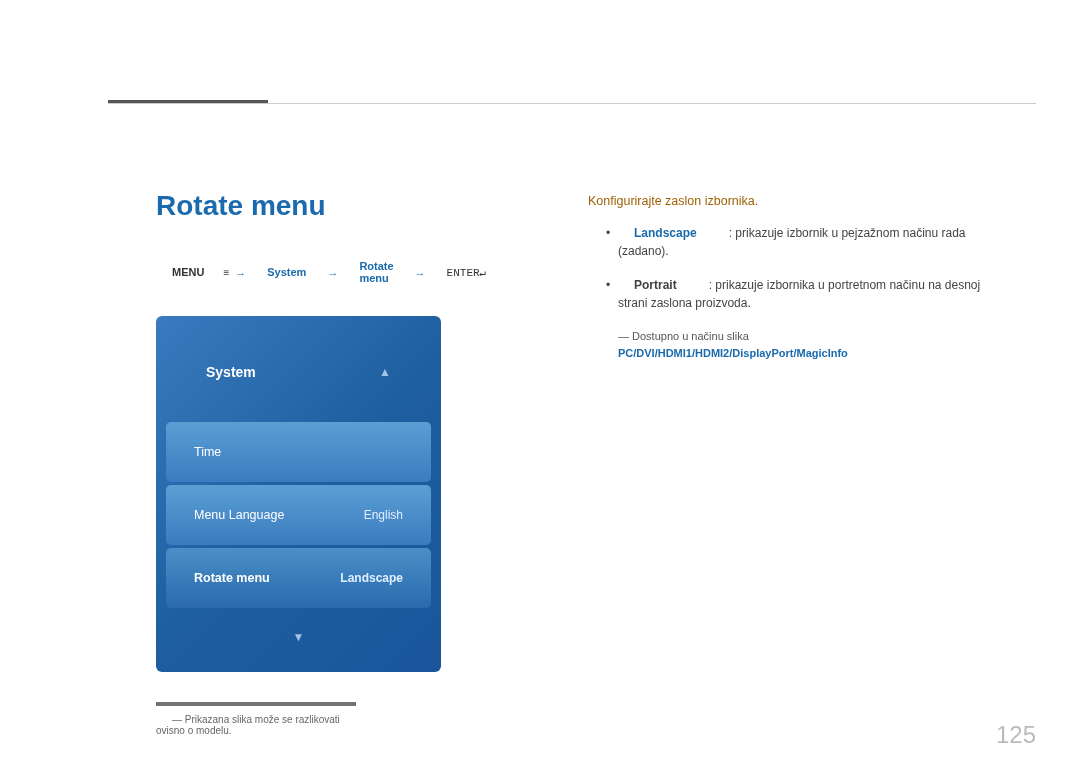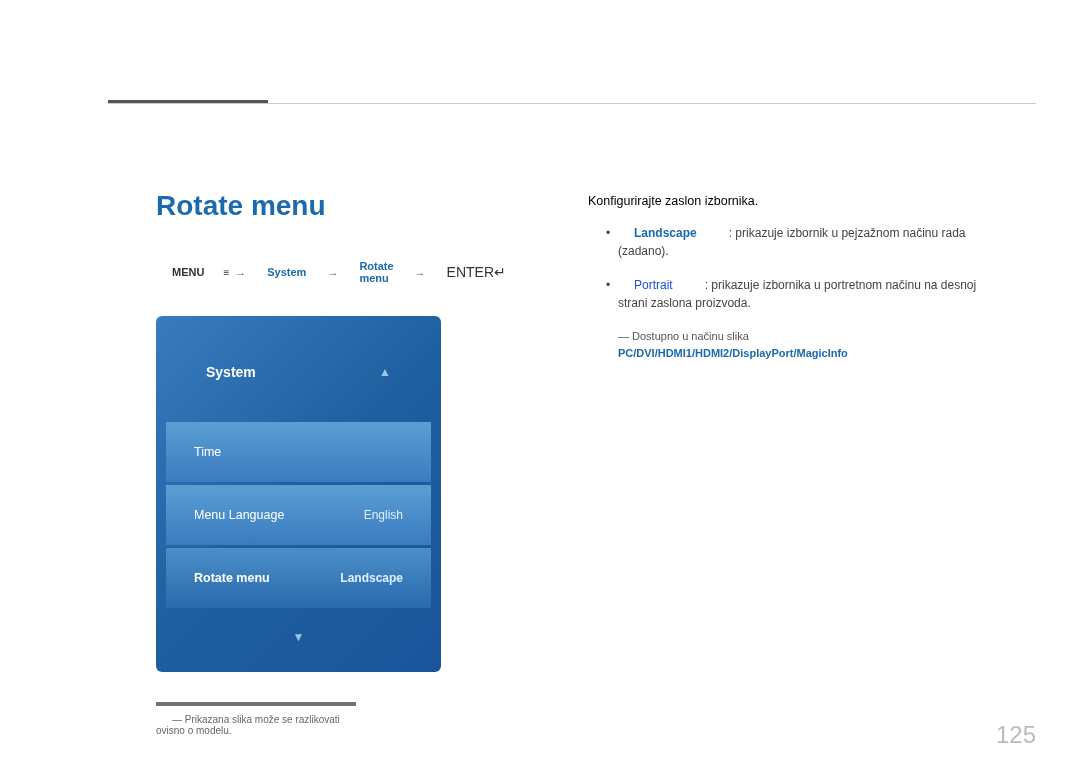--- a/index.html
+++ b/index.html
@@ -81,22 +81,23 @@
       color: #1a6aad;
       margin: 0 3px;
     }
 
     .breadcrumb .nav-link {
       color: #1a6aad;
       font-weight: bold;
     }
 
     .breadcrumb .enter-icon {
-      font-size: 14px;
+      font-size: 11px;
       color: #333;
+      font-family: Liberation Mono, monospace;
     }
 
     
     .system-menu {
       background: linear-gradient(135deg, #3a7bbf 0%, #1e5fa0 50%, #1a559b 100%);
       border-radius: 6px;
       padding: 10px 0 10px 0;
       width: 285px;
     }
 
@@ -111,21 +112,21 @@
     }
 
     .up-arrow {
       color: #a0c4e8;
       font-size: 12px;
     }
 
     .menu-item {
       margin: 3px 10px;
       padding: 7px 12px;
-      border-radius: 0;
+      border-radius: 5px;
       font-size: 12.5px;
       display: flex;
       justify-content: space-between;
       align-items: center;
       cursor: pointer;
     }
 
     .menu-item.normal {
       background: linear-gradient(to bottom, #5a9fd4, #3a7bbf);
       color: #ffffff;
@@ -160,21 +161,21 @@
     }
 
     
     .right-column {
       flex: 1;
       padding-top: 4px;
     }
 
     .description-title {
       font-size: 12.5px;
-      color: #000000;
+      color: #a16207;
       margin-bottom: 12px;
     }
 
     .bullet-list {
       list-style: none;
       padding: 0;
       margin-bottom: 10px;
     }
 
     .bullet-list li {
@@ -192,22 +193,22 @@
       left: 2px;
       color: #444;
     }
 
     .bullet-list li .highlight-landscape {
       color: #1a6aad;
       font-weight: bold;
     }
 
     .bullet-list li .highlight-portrait {
-      color: #1d4ed8;
-      font-weight: normal;
+      color: #404040;
+      font-weight: bold;
     }
 
     .note-line {
       font-size: 11px;
       color: #555;
       padding-left: 14px;
       line-height: 1.5;
     }
 
     .note-line .modes-bold {

